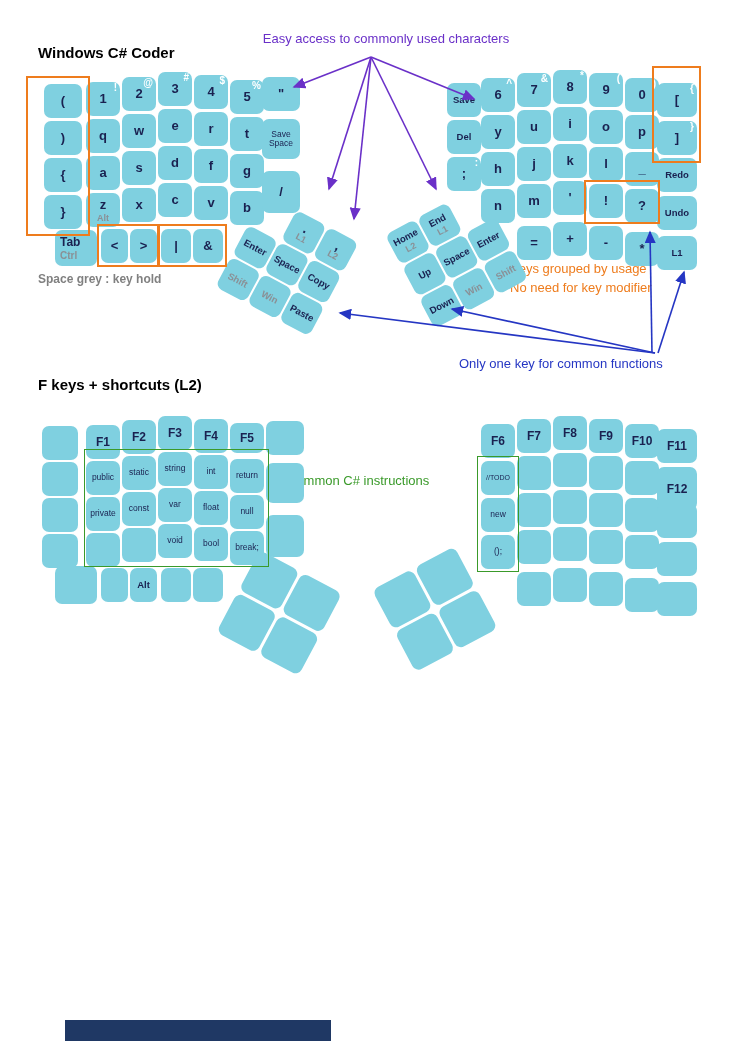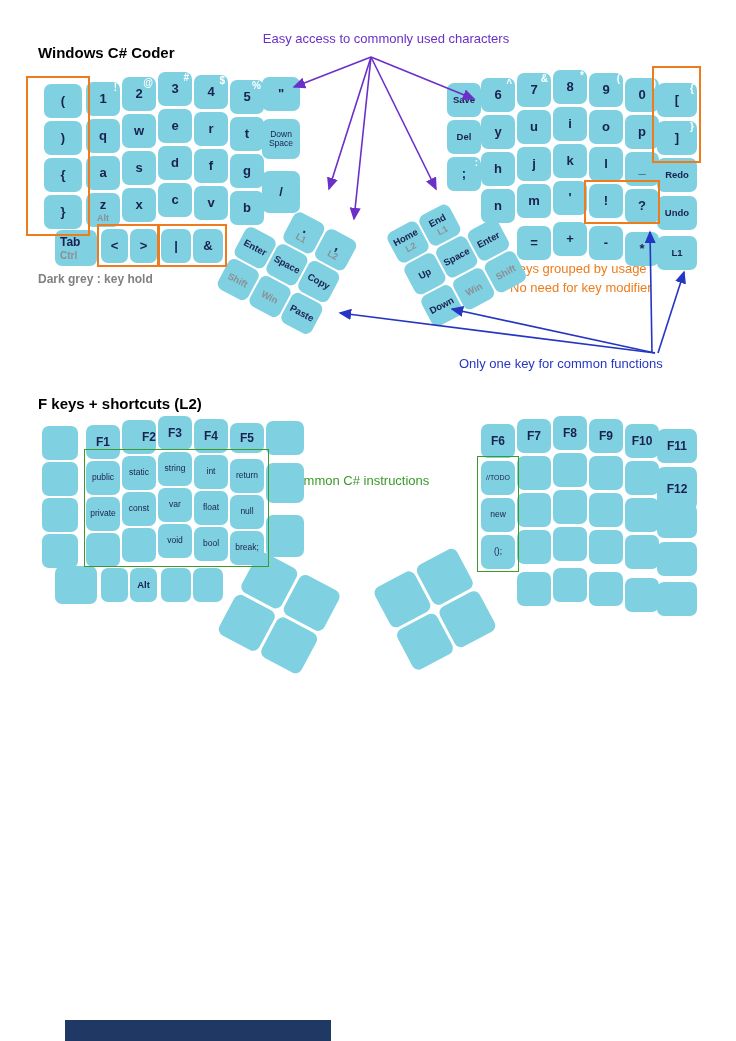--- a/index.html
+++ b/index.html
@@ -1,20 +1,20 @@
 <!DOCTYPE html>
 <html style="--key: #7fd0e0; --keytext: #1a2150; --shiftc: #ffffff; --hold: #8a9096; --orange: #ee7c1d; --purple: #6a30c8; --blue: #2536c3; --green: #3a9a2a; --navy: #1f3864;"><head>
 <meta charset="utf-8">
 <style>
   html,body{margin:0;padding:0;background:#fff;}
   #page{position:relative;width:736px;height:1041px;background:#fff;overflow:hidden;
         font-family:"Liberation Sans",sans-serif;}
   h1,h2{margin:0;position:absolute;color:#000;font-family:"Liberation Sans",sans-serif;}
   #title-main{left:38px;top:44px;font-size:15px;font-weight:700;}
-  #title-l2{left:38px;top:376px;font-size:15px;font-weight:700;margin-top:19px;}
+  #title-l2{left:38px;top:376px;font-size:15px;font-weight:700;}
   .note{position:absolute;font-size:13px;line-height:15px;}
   #note-easy{left:240px;top:31px;width:292px;text-align:center;color:var(--purple);}
   #note-hold{left:38px;top:272px;color:#808080;font-weight:700;font-size:12px;}
   #note-grouped{left:510px;top:261px;color:var(--orange);}
   #note-nomod{left:510px;top:280px;color:var(--orange);}
   #note-onekey{left:459px;top:356px;color:var(--blue);}
   #note-common{left:287px;top:473px;color:var(--green);}
 
   .kb-section{position:absolute;width:0;height:0;transform-origin:0 0;z-index:1;}
   .key{position:absolute;background:var(--key);border-radius:7px;box-sizing:border-box;
@@ -44,21 +44,21 @@
           pointer-events:none;z-index:5;}
   #footer-bar{position:absolute;left:65px;top:1020px;width:266px;height:21px;
               background:var(--navy);z-index:2;}
 </style>
 </head>
 <body>
 
 <div id="page">
   <h1 id="title-main">Windows C# Coder</h1>
   <div id="note-easy" class="note">Easy access to commonly used characters</div>
-  <div id="note-hold" class="note">Dark grey : key hold</div>
+  <div id="note-hold" class="note">Space grey : key hold</div>
   <div id="note-grouped" class="note">Keys grouped by usage</div>
   <div id="note-nomod" class="note">No need for key modifier</div>
   <div id="note-onekey" class="note">Only one key for common functions</div>
   <h2 id="title-l2">F keys + shortcuts (L2)</h2>
   <div id="note-common" class="note">Common C# instructions</div>
   <div class="kb-section" style="left: 0px; top: 0px;">
       <div class="key sym" style="left: 44px; top: 84px; width: 38px; height: 34px;">
         <span class="tap">(</span>
       </div>
       <div class="key sym" style="left: 44px; top: 121px; width: 38px; height: 34px;">
@@ -102,21 +102,21 @@
       <div class="key letter" style="left: 158px; top: 109px; width: 34px; height: 34px;">
         <span class="tap">e</span>
       </div>
       <div class="key letter" style="left: 194px; top: 112px; width: 34px; height: 34px;">
         <span class="tap">r</span>
       </div>
       <div class="key letter" style="left: 230px; top: 117px; width: 34px; height: 34px;">
         <span class="tap">t</span>
       </div>
       <div class="key word2" style="left: 262px; top: 119px; width: 38px; height: 40px;">
-        <span class="tap">Down Space</span>
+        <span class="tap">Save Space</span>
       </div>
       <div class="key letter" style="left: 86px; top: 156px; width: 34px; height: 34px;">
         <span class="tap">a</span>
       </div>
       <div class="key letter" style="left: 122px; top: 151px; width: 34px; height: 34px;">
         <span class="tap">s</span>
       </div>
       <div class="key letter" style="left: 158px; top: 146px; width: 34px; height: 34px;">
         <span class="tap">d</span>
       </div>
@@ -325,21 +325,21 @@
       </div>
     </div>
     <div class="kb-section" style="left: 0px; top: 0px;">
       <div class="key blank" style="left: 42px; top: 426px; width: 36px; height: 34px;"></div>
       <div class="key blank" style="left: 42px; top: 462px; width: 36px; height: 34px;"></div>
       <div class="key blank" style="left: 42px; top: 498px; width: 36px; height: 34px;"></div>
       <div class="key blank" style="left: 42px; top: 534px; width: 36px; height: 34px;"></div>
       <div class="key fkey" style="left: 86px; top: 425px; width: 34px; height: 34px;">
         <span class="tap">F1</span>
       </div>
-      <div class="key fkey" style="left: 122px; top: 420px; width: 34px; height: 34px; align-items: flex-end;">
+      <div class="key fkey" style="left: 122px; top: 420px; width: 34px; height: 34px;">
         <span class="tap">F2</span>
       </div>
       <div class="key fkey" style="left: 158px; top: 416px; width: 34px; height: 34px;">
         <span class="tap">F3</span>
       </div>
       <div class="key fkey" style="left: 194px; top: 419px; width: 34px; height: 34px;">
         <span class="tap">F4</span>
       </div>
       <div class="key fkey" style="left: 230px; top: 423px; width: 34px; height: 30px;">
         <span class="tap">F5</span>

